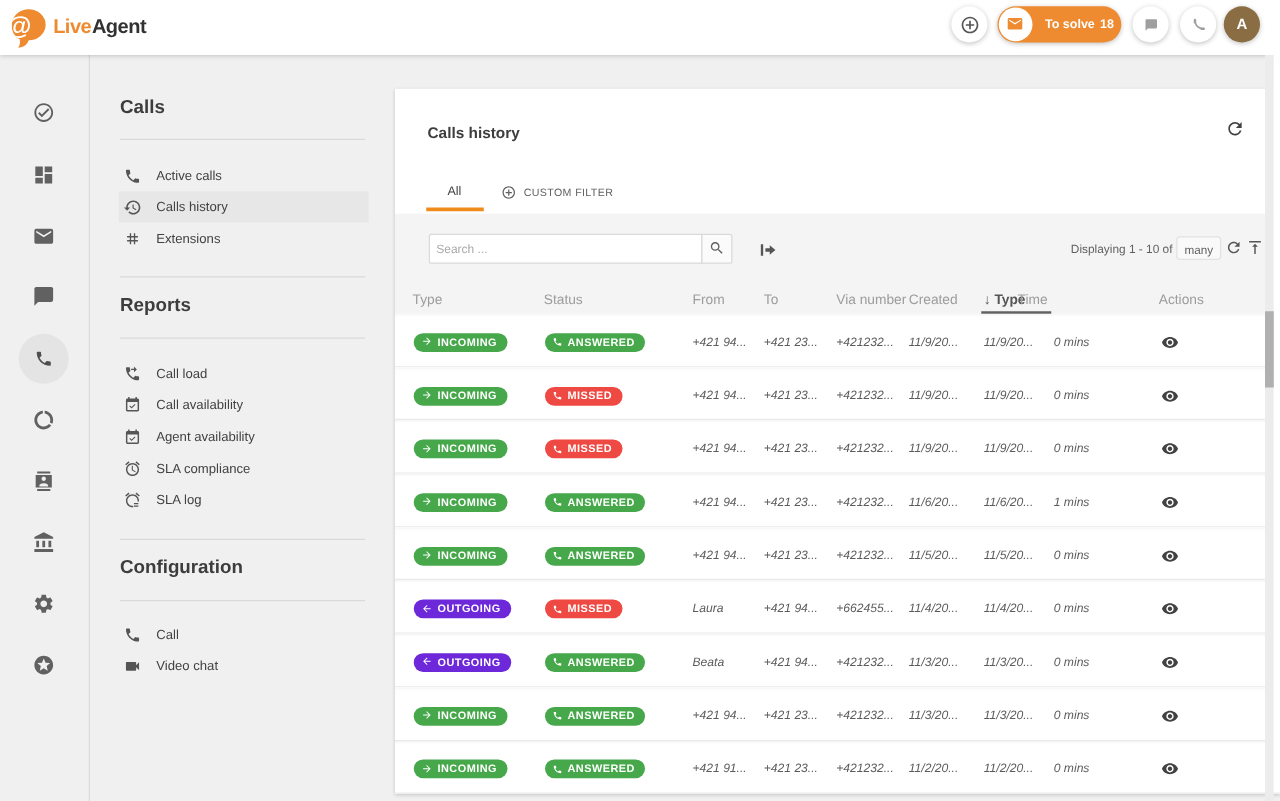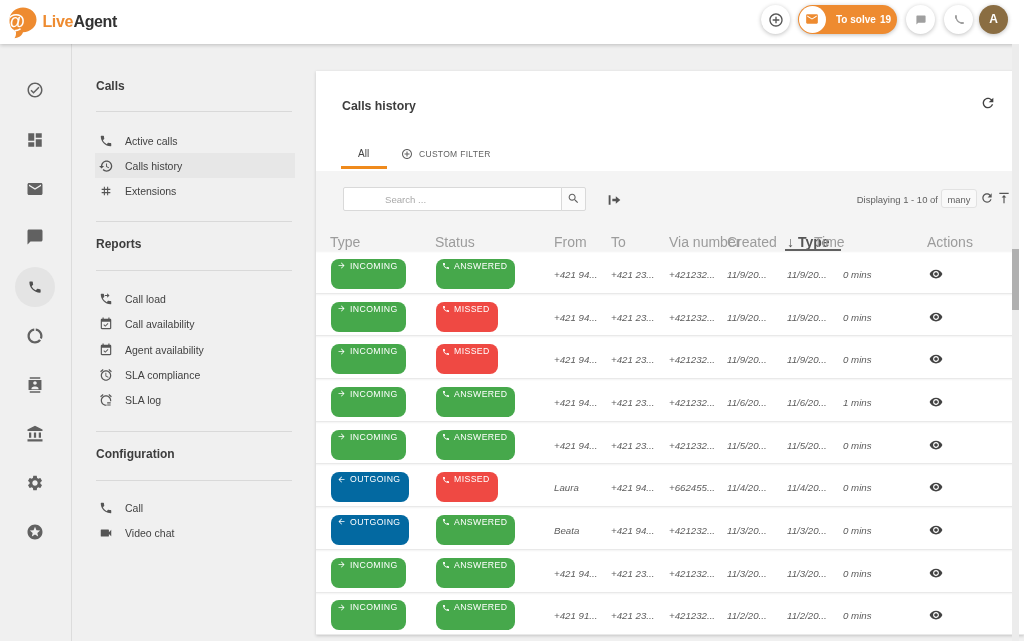--- a/index.html
+++ b/index.html
@@ -14,55 +14,55 @@
 #tosolve .lbl { position:absolute; left:38px; top:9px; font-size:10px; font-weight:bold; color:#fff; }
 #tosolve .num { position:absolute; left:82px; top:9px; font-size:10px; font-weight:bold; color:#fff; }
 #avatar { position:absolute; left:979px; top:5px; width:29px; height:29px; border-radius:50%; background:#8a6d42; box-shadow:0 1px 4px rgba(0,0,0,0.25); color:#fff; font-size:12px; font-weight:bold; text-align:center; line-height:29px; }
 
 
 #rail { position:absolute; left:0; top:44px; width:72px; height:597px; border-right:1px solid #dcdcdc; }
 .rail-ic { position:absolute; left:35px; transform:translate(-50%,-50%); }
 #railactive { position:absolute; left:15px; top:267px; width:40px; height:40px; border-radius:50%; background:#e4e4e4; }
 
 
-.sb-h { position:absolute; left:96px; font-size:12px; font-weight:bold; color:#3d3d3d; transform:translateY(-50%); }
+.sb-h { position:absolute; left:96px; font-size:15px; font-weight:bold; color:#3d3d3d; transform:translateY(-50%); }
 .sb-rule { position:absolute; left:96px; width:196px; border-top:1px solid #d9d9d9; }
 .sb-item { position:absolute; left:96px; width:200px; height:25px; }
 .sb-item .txt { position:absolute; left:29px; top:50%; transform:translateY(-50%); font-size:10.5px; color:#424242; }
 .sb-item svg { position:absolute; left:10px; top:50%; transform:translate(-50%,-50%); }
 #sb-sel { position:absolute; left:95px; top:153px; width:200px; height:25px; background:#e7e7e7; }
 
 
 #card { position:absolute; left:316px; top:71px; width:708px; height:564px; background:#fff; box-shadow:0 1px 3px rgba(0,0,0,0.18); }
 #card-title { position:absolute; left:26px; top:28px; font-size:12.3px; font-weight:bold; color:#3d3d3d; }
 #title-refresh { position:absolute; left:664px; top:24px; }
 #tab-all { position:absolute; left:42px; top:77px; font-size:10px; color:#424242; }
 #tab-underline { position:absolute; left:25px; top:95px; width:46px; height:3px; background:#ef8a1c; }
 #tab-custom { position:absolute; left:103px; top:78px; font-size:8.5px; color:#616161; letter-spacing:0.3px;text-align:right; }
 #tc-ic { position:absolute; left:85px; top:77px; }
 #toolbar { position:absolute; left:0; top:100px; width:708px; height:80px; background:#f4f4f4; }
 #search { position:absolute; left:27px; top:16px; width:219px; height:24px; background:#fff; border:1px solid #d9d9d9; border-radius:2px 0 0 2px; }
-#search span { position:absolute; left:5px; top:6px; font-size:9.6px; color:#a9a9a9;margin-left:36px; }
+#search span { position:absolute; left:5px; top:6px; font-size:9.6px; color:#a9a9a9; }
 #searchbtn { position:absolute; left:245px; top:16px; width:25px; height:24px; background:#fbfbfb; border:1px solid #d9d9d9; border-radius:0 2px 2px 0; }
 #fwd { position:absolute; left:290px; top:21px; }
 #displaying { position:absolute; right:86px; top:23px; font-size:9.5px; color:#616161; }
 #many { position:absolute; right:47px; top:18px; width:36px; height:19px; text-align:center; line-height:19px; font-size:9.4px; color:#616161; border:1px solid #e2e2e2; border-radius:3px; background:#f9f9f9; }
 #tb-refresh { position:absolute; right:30px; top:20px; }
 #tb-top { position:absolute; right:13px; top:20px; }
 
 
-.th { position:absolute; top:163px; font-size:14px; color:#9c9c9c; }
+.th { position:absolute; top:163px; font-size:11px; color:#9c9c9c; }
 #th-ended { color:#555; font-weight:bold; }
 #th-ended-line { position:absolute; left:469px; top:178px; width:56px; height:2px; background:#616161; }
 #rows { position:absolute; left:0; top:180px; width:708px; height:385px; overflow:hidden; }
 .row { position:relative; width:708px; height:42.7px; background:#fff; border-bottom:1px solid #e9e9e9; box-shadow:inset 0 2px 2px -1px rgba(0,0,0,0.05); }
-.badge { position:absolute; top:calc(50% + 2px); transform:translateY(-50%); height:30px; border-radius:8px; color:#fff; font-size:8.7px; font-weight:normal; letter-spacing:0.4px; line-height:15px; padding:0 8px 0 6px; }
+.badge { position:absolute; top:calc(50% + 2px); transform:translateY(-50%); height:15px; border-radius:8px; color:#fff; font-size:8.7px; font-weight:bold; letter-spacing:0.4px; line-height:15px; padding:0 8px 0 6px; }
 .badge svg { vertical-align:-1.5px; margin-right:4px; }
 .b-green { background:#46a84b; }
-.b-blue { background:#0369a1; }
+.b-blue { background:#6d28d9; }
 .b-red { background:#ef4943; }
 .cell { position:absolute; top:calc(50% + 2px); transform:translateY(-50%); font-size:9.7px; color:#5c5c5c;font-style:italic; }
 .eye { position:absolute; left:613px; top:calc(50% + 2px); transform:translateY(-50%); }
 .c-type { left:15px; }
 .c-status { left:120px; }
 .c-from { left:238px; }
 .c-to { left:295px; }
 .c-via { left:353px; }
 .c-created { left:411px; }
 .c-ended { left:471px; }
@@ -91,21 +91,21 @@
     <svg width="16" height="16" viewBox="0 0 24 24" fill="#555">
         <path d="M13 7h-2v4H7v2h4v4h2v-4h4v-2h-4V7zm-1-5C6.48 2 2 6.48 2 12s4.48 10 10 10 10-4.48 10-10S17.52 2 12 2zm0 18c-4.41 0-8-3.59-8-8s3.59-8 8-8 8 3.59 8 8-3.59 8-8 8z"></path>
       </svg>
   </div>
   <div id="tosolve">
     <div class="disc"></div>
     <svg width="14" height="14" viewBox="0 0 24 24" fill="#ee8b30" style="position:absolute;left:7px;top:7px">
         <path d="M20 4H4c-1.1 0-1.99.9-1.99 2L2 18c0 1.1.9 2 2 2h16c1.1 0 2-.9 2-2V6c0-1.1-.9-2-2-2zm0 4l-8 5-8-5V6l8 5 8-5v2z"></path>
       </svg>
     <span class="lbl">To solve</span>
-      <span class="num">19</span>
+      <span class="num">18</span>
   </div>
   <div class="circle-btn" style="left:906px">
     <svg width="11" height="11" viewBox="0 0 24 24" fill="#9f9f9f">
         <path d="M20 2H4c-1.1 0-1.99.9-1.99 2L2 22l4-4h14c1.1 0 2-.9 2-2V4c0-1.1-.9-2-2-2z"></path>
       </svg>
   </div>
   <div class="circle-btn" style="left:944px">
     <svg width="13" height="13" viewBox="0 0 24 24" fill="none" stroke="#9f9f9f" stroke-linecap="round">
         <path d="M6.4 4.6v3.2" stroke-width="3.6"></path>
         <path d="M19.4 17.6h-3.2" stroke-width="3.6"></path>

